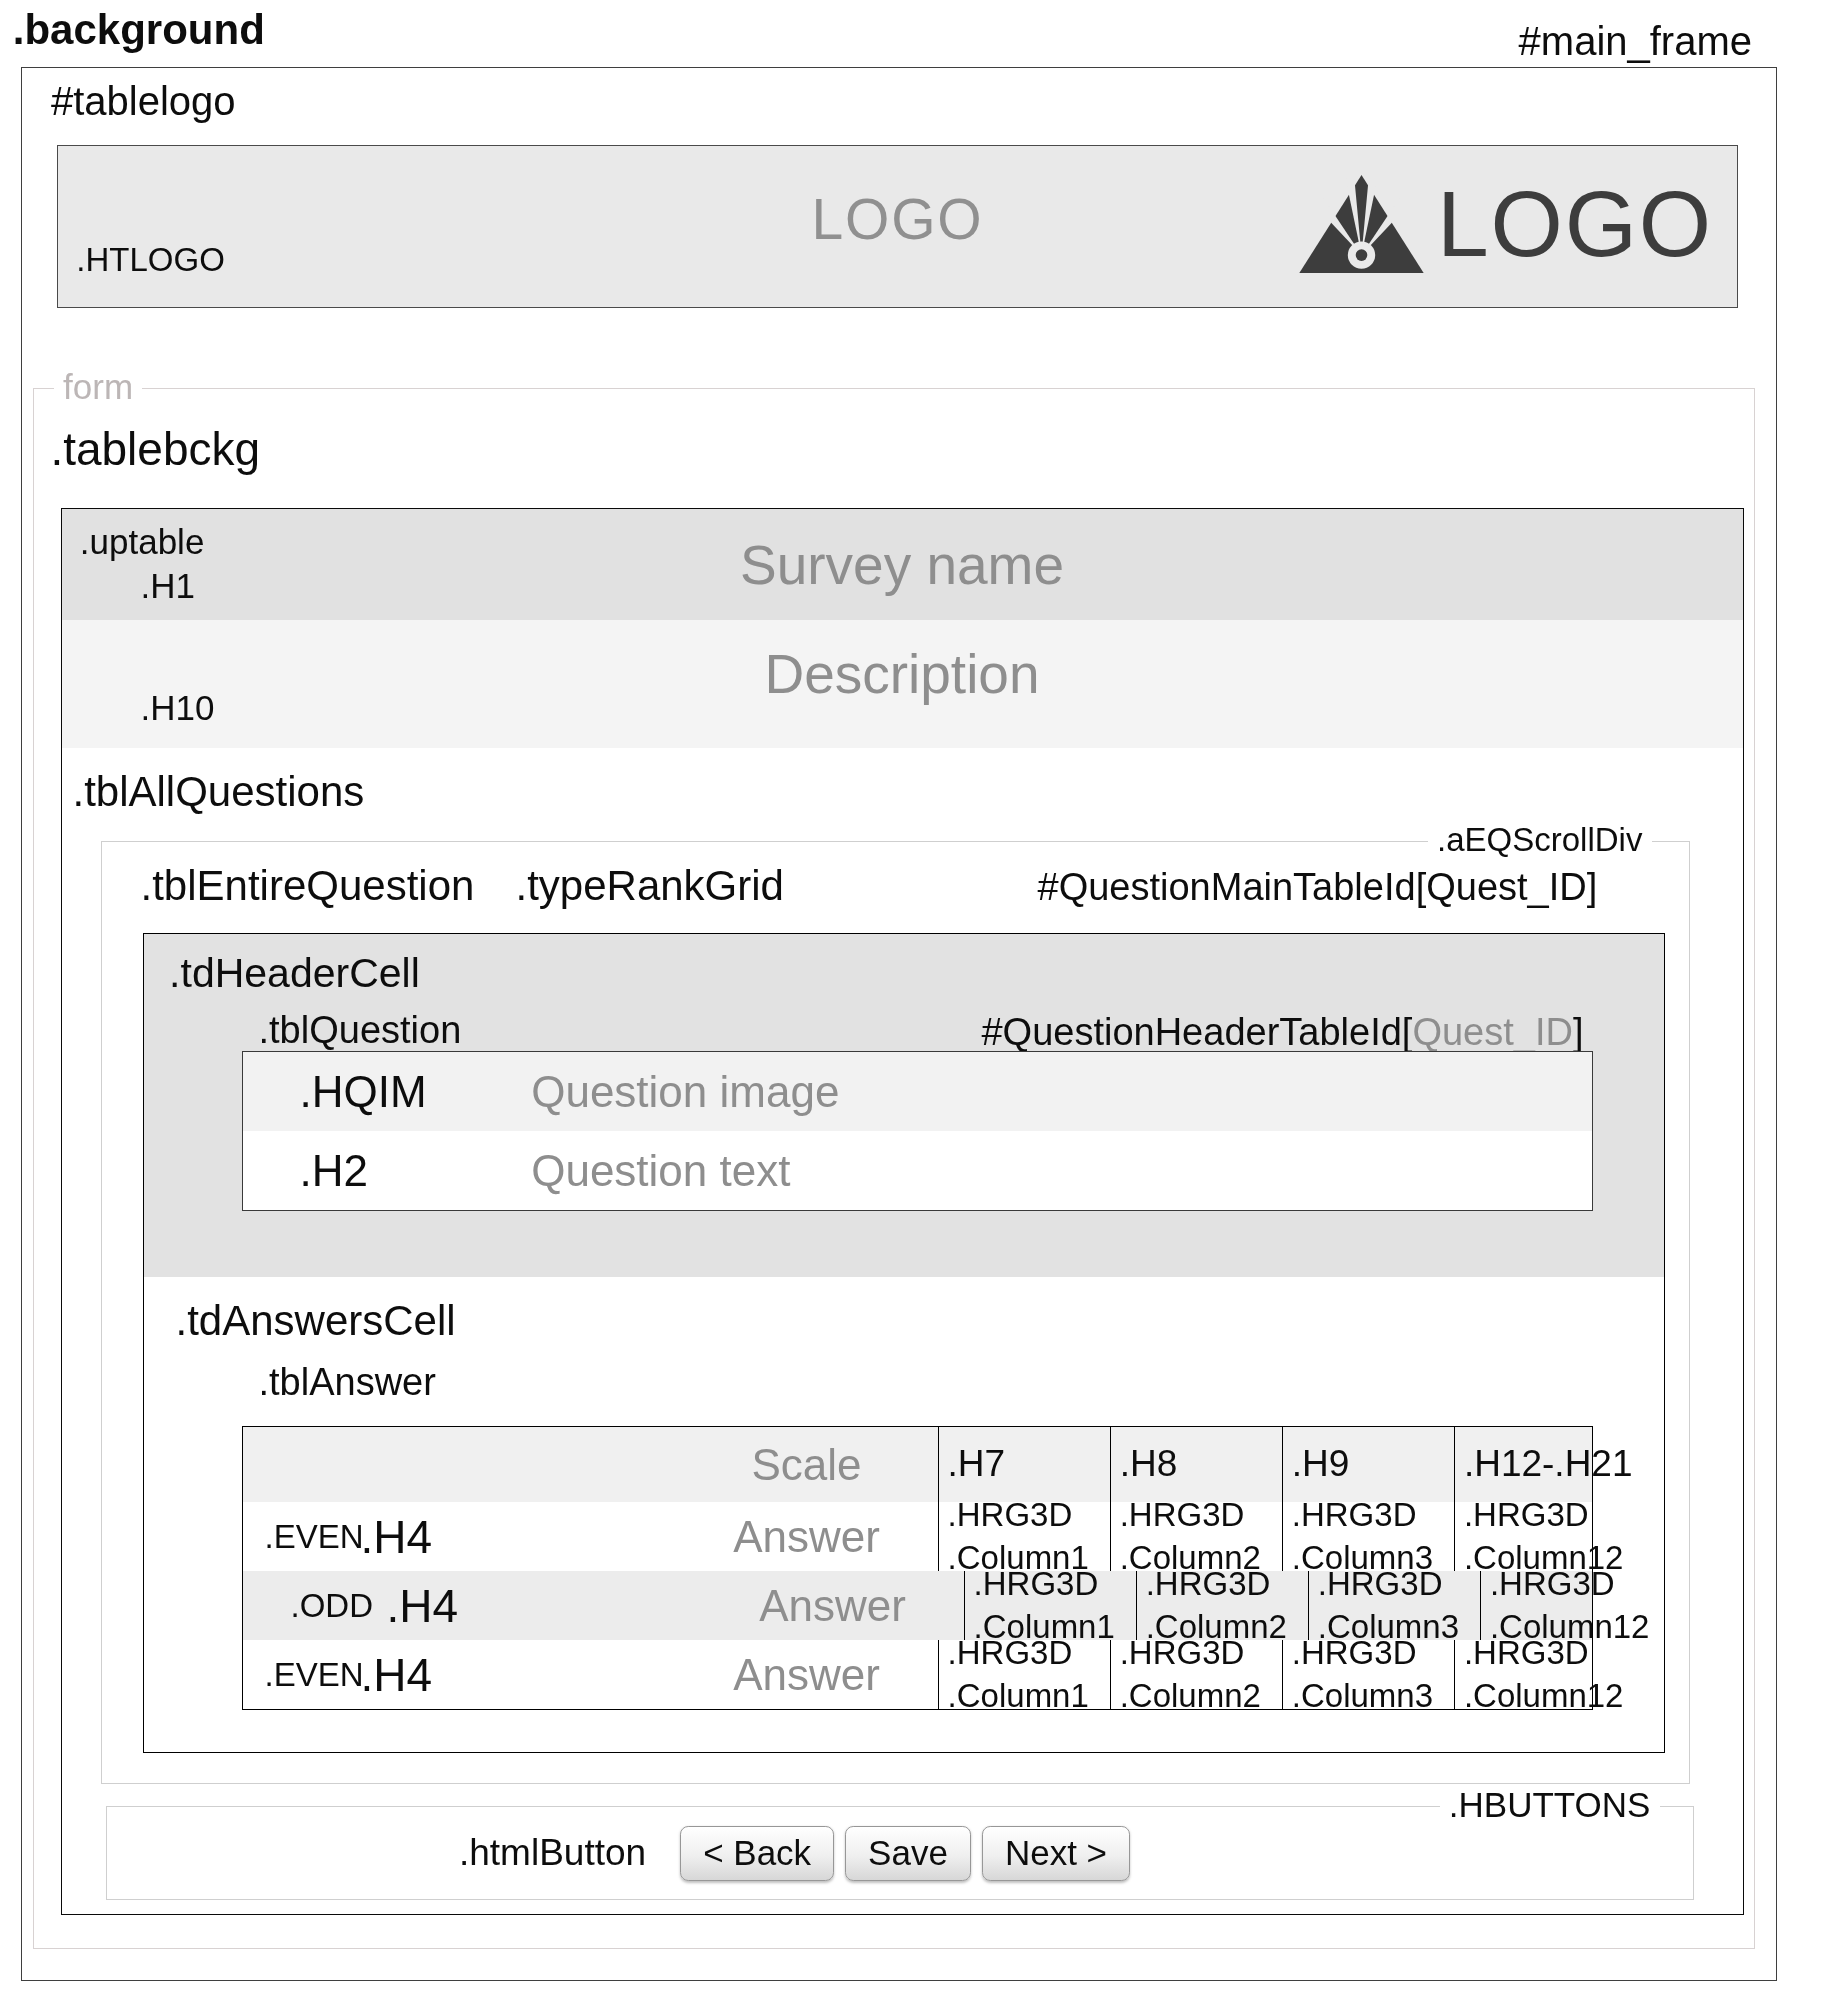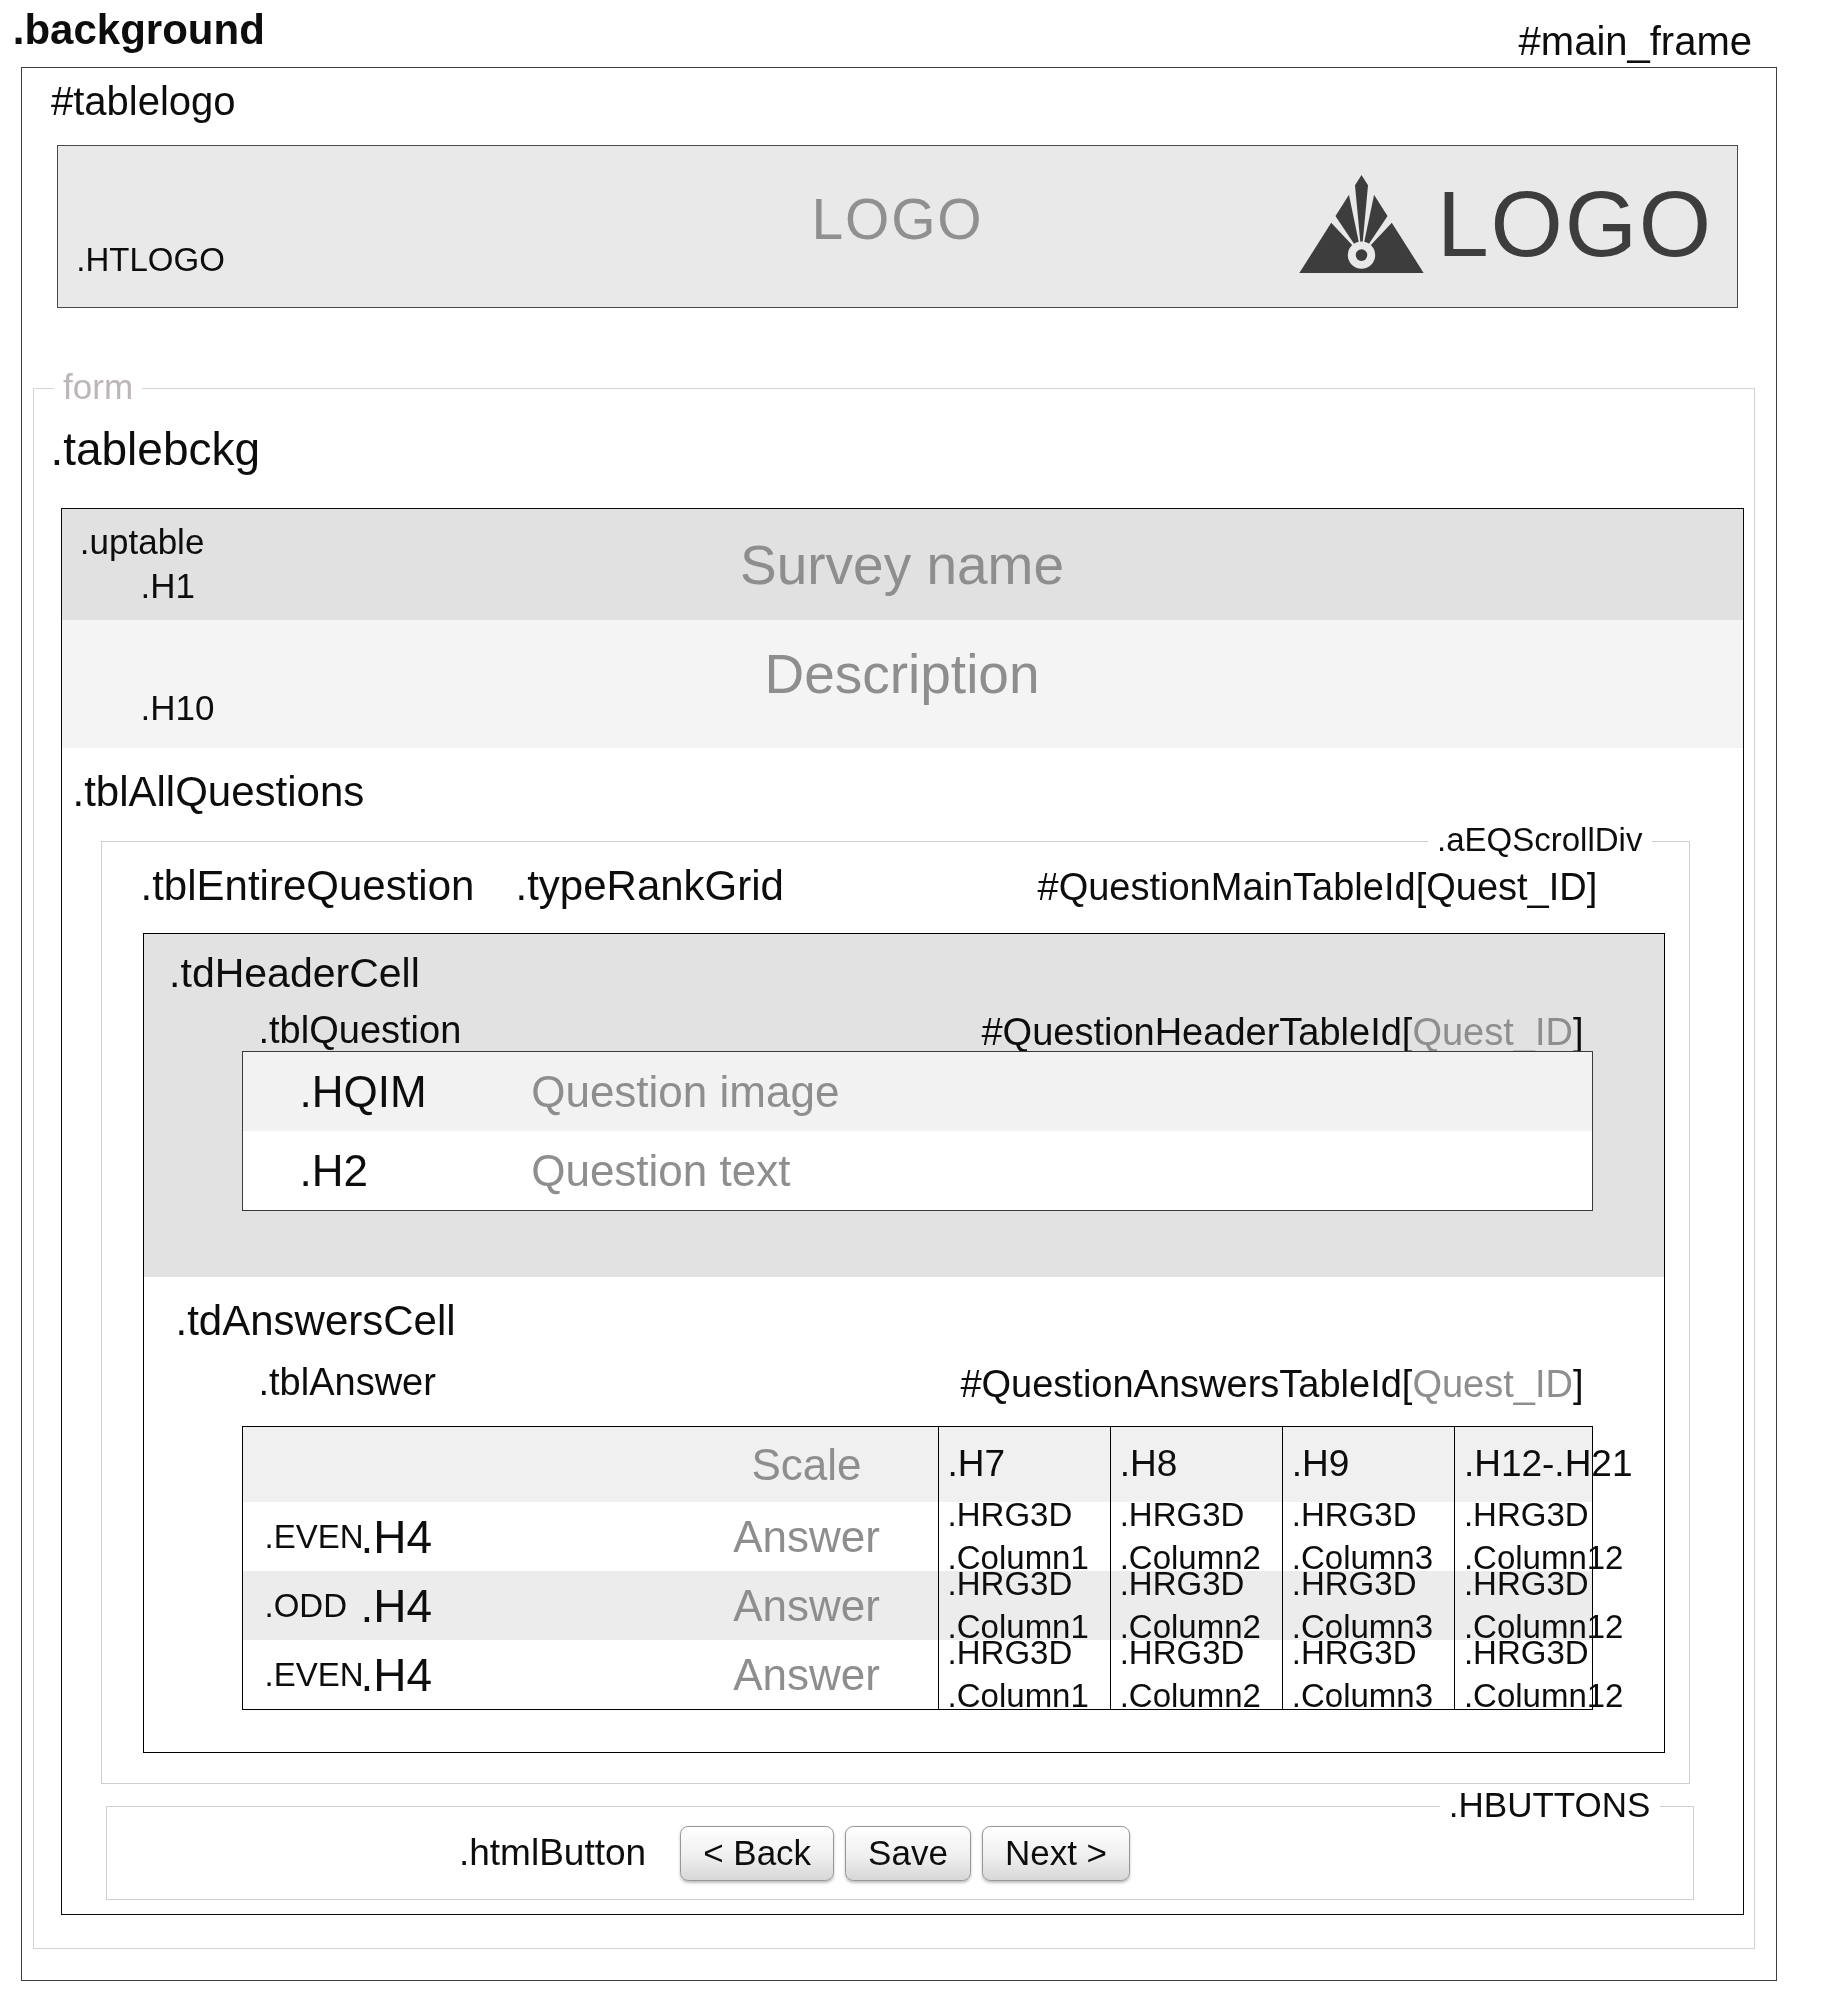--- a/index.html
+++ b/index.html
@@ -65,21 +65,21 @@
 
   .td-answers{position:relative;height:475px;background:#ffffff;}
   .tdanswers-label{position:absolute;left:32px;top:20px;font-size:42px;}
   .tbla-label{position:absolute;left:115px;top:84px;font-size:38px;}
   .tbla-id{position:absolute;right:80px;top:86px;font-size:38px;}
 
   .tblanswer{position:absolute;left:98px;top:149px;width:1349px;border:1.8px solid #000;}
   .arow{display:flex;}
   .arow.header{height:75px;background:#f0f0f0;}
   .arow.even{height:69px;background:#ffffff;}
-  .arow.odd{height:69px;background:#ececec;}
+  .arow.odd{height:69px;background:#ececec;padding-left:26px;}
   .scale-cell{width:695px;display:flex;align-items:center;flex:0 0 auto;}
   .parity-label{width:96px;padding-left:22px;font-size:33px;flex:0 0 auto;}
   .h4-label{width:151px;font-size:46px;flex:0 0 auto;}
   .answer-text{flex:1;text-align:center;font-size:44px;color:#8e8e8e;padding-left:164px;}
   .col-cell{width:162px;border-left:1.8px solid #000;display:flex;flex-direction:column;justify-content:center;padding-left:9.1px;font-size:33px;line-height:1.3;flex:0 0 auto;}
   .arow.header .col-cell{font-size:37px;}
 
   
   .hbuttons{position:absolute;left:44px;top:1297px;width:1586px;height:92px;border:1.8px solid #cfcfcf;}
   .hbuttons-legend{position:absolute;top:0;right:33px;transform:translateY(-55%);background:#fff;padding:0 9.1px;font-size:35px;}
@@ -159,21 +159,20 @@
               <div class="tblq-row r2">
                 <div class="lbl tblq-rowlabel">.H2</div>
                 <div class="tblq-content">Question text</div>
               </div>
             </div>
           </div>
 
           <div class="td-answers">
             <div class="lbl tdanswers-label">.tdAnswersCell</div>
             <div class="lbl tbla-label">.tblAnswer</div>
-            <div class="lbl tbla-id"><span>#QuestionAnswersTableId[</span><span class="gray-text">Quest_ID</span><span>]</span></div>
 
             <div class="tblanswer">
               <div class="arow header">
                 <div class="scale-cell">
                   <div class="parity-label"></div>
                   <div class="h4-label"></div>
                   <div class="answer-text">Scale</div>
                 </div>
                 <div class="col-cell">
                     <span>.H7</span>

